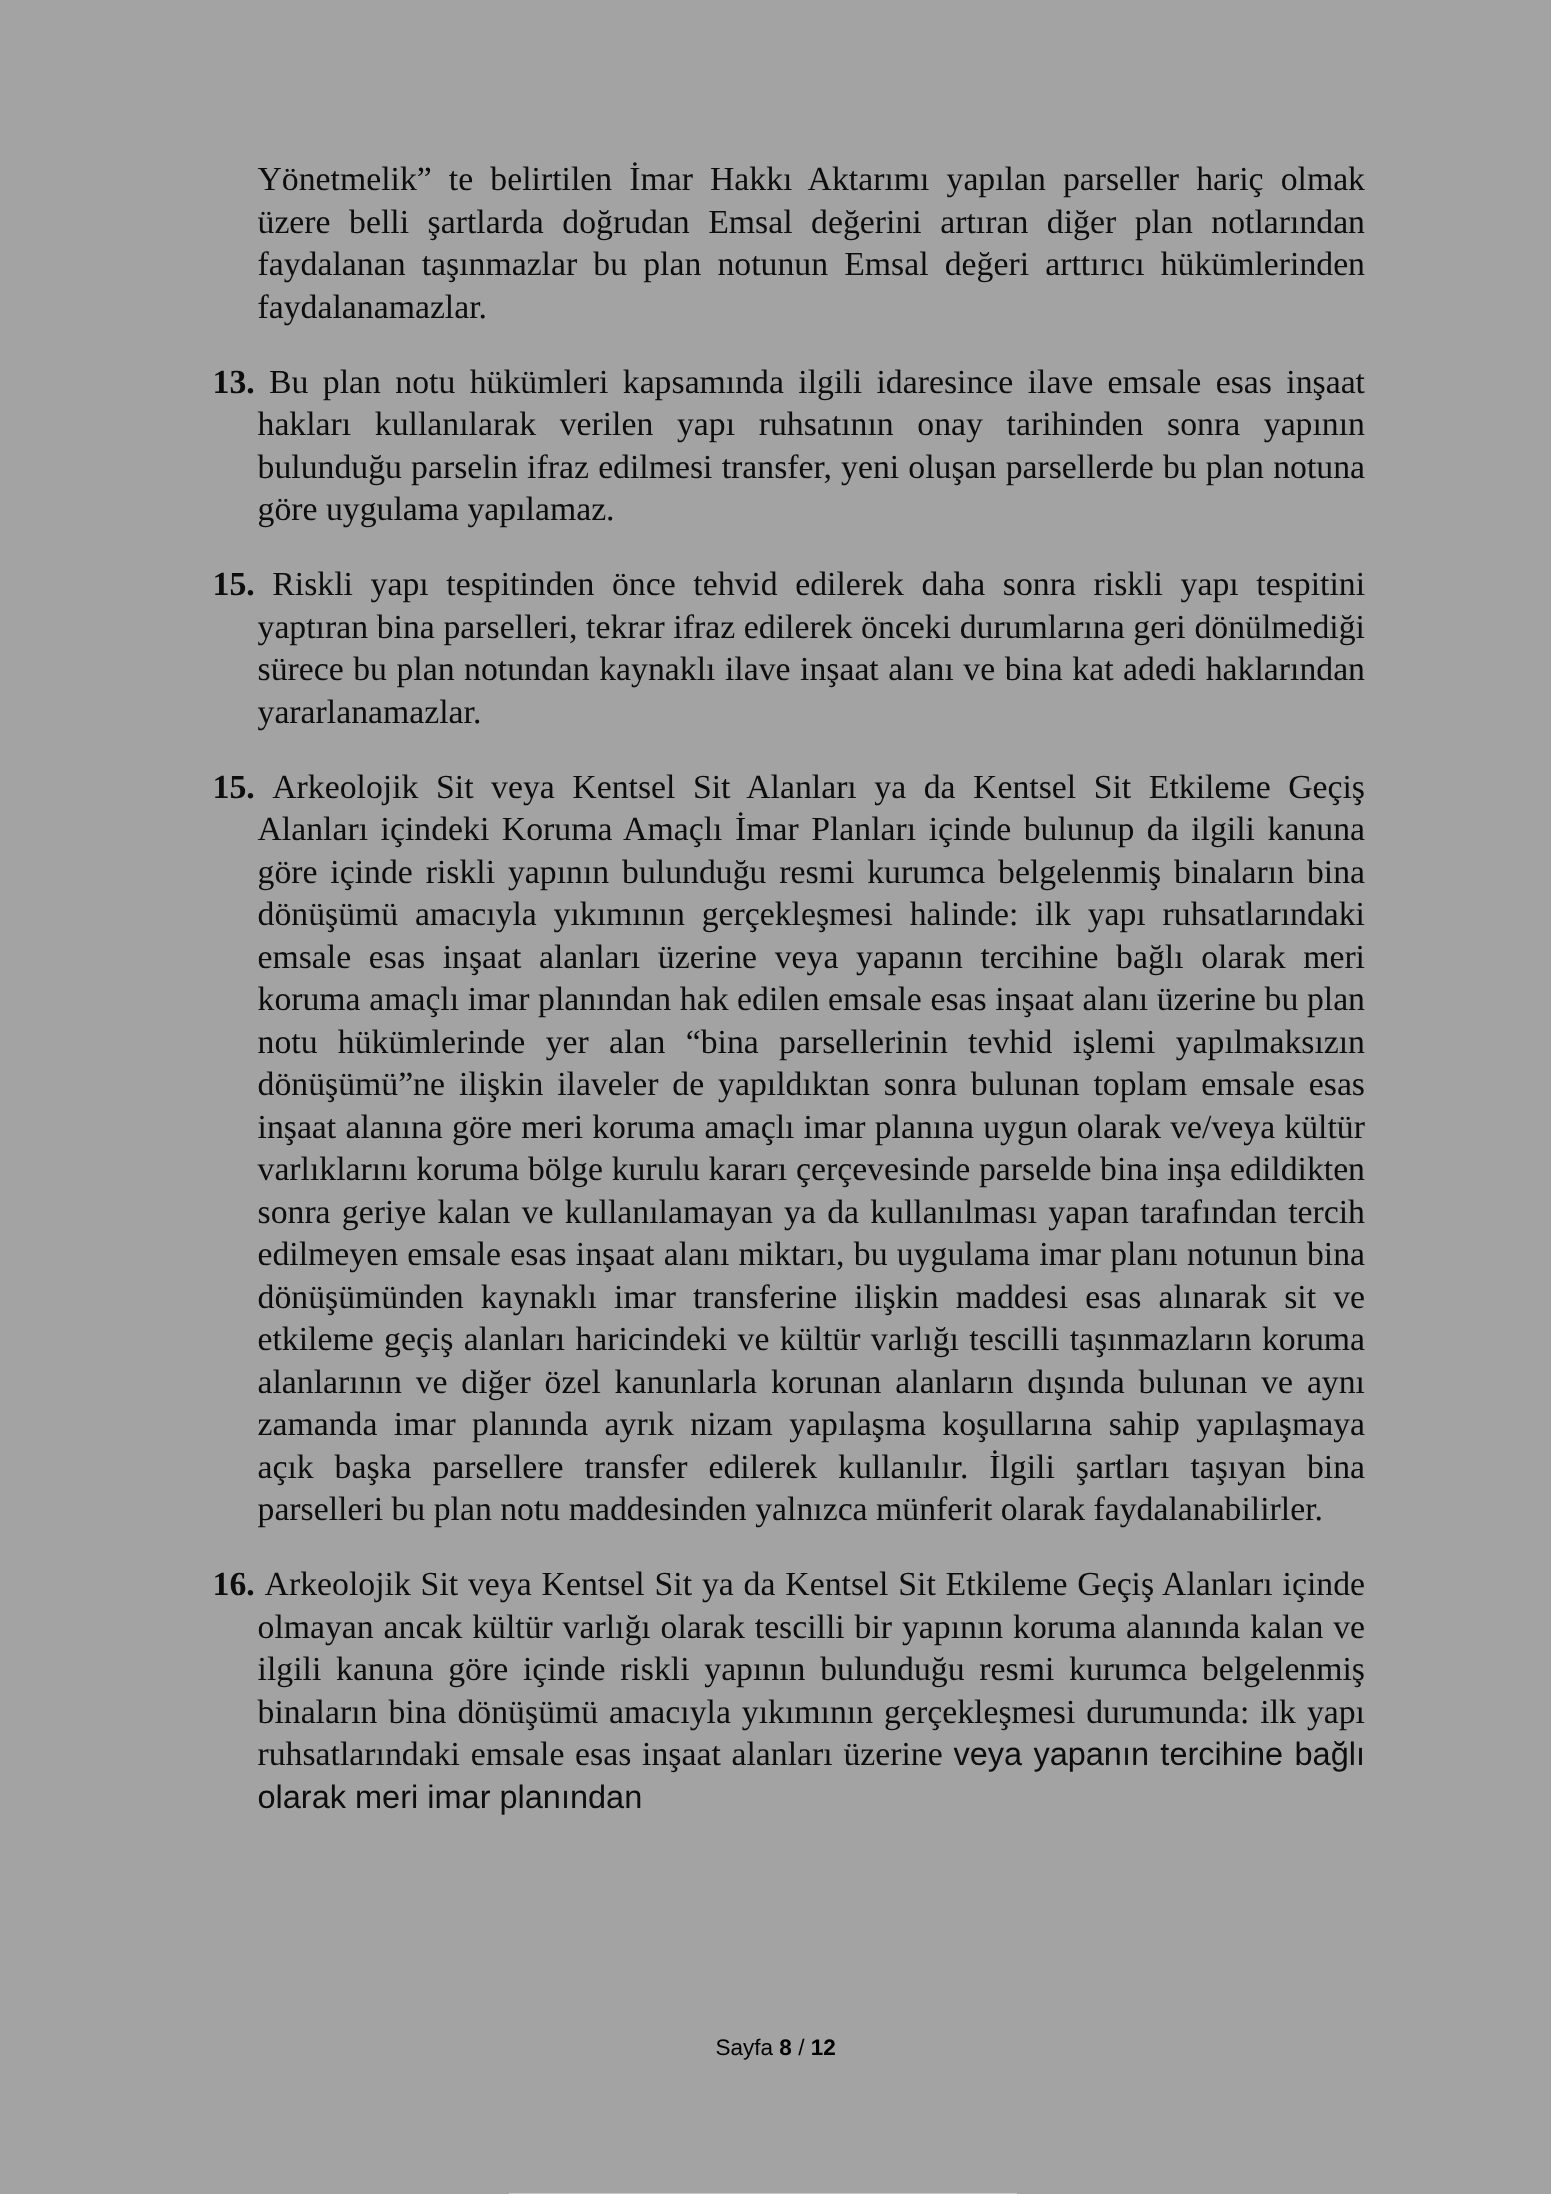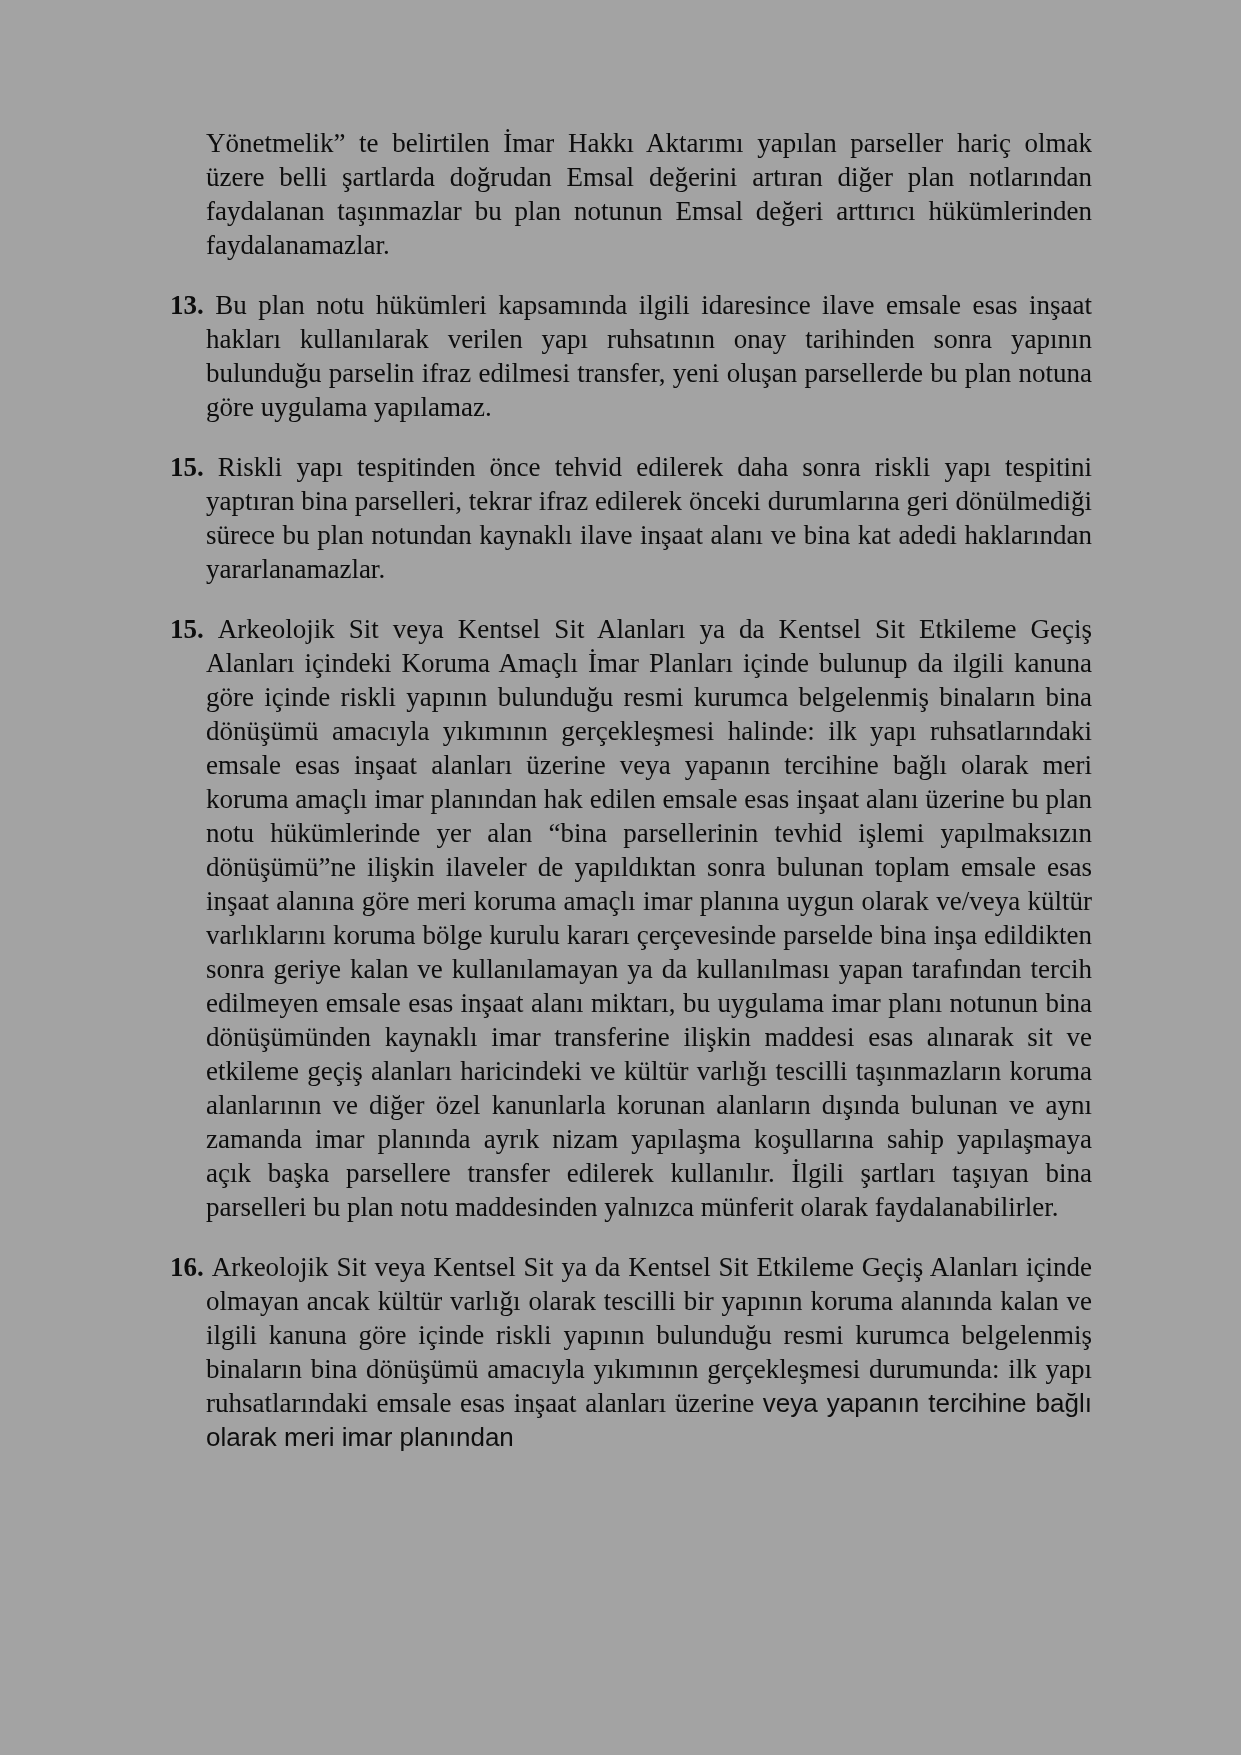--- a/index.html
+++ b/index.html
@@ -66,14 +66,20 @@
 
     <p><span class="para-num">13. </span><span>Bu plan notu hükümleri kapsamında ilgili idaresince ilave emsale esas inşaat hakları kullanılarak verilen yapı ruhsatının onay tarihinden sonra yapının bulunduğu parselin ifraz edilmesi transfer, yeni oluşan parsellerde bu plan notuna göre uygulama yapılamaz.</span><span class="sans-tail"></span></p>
 
     <p><span class="para-num">15. </span><span>Riskli yapı tespitinden önce tehvid edilerek daha sonra riskli yapı tespitini yaptıran bina parselleri, tekrar ifraz edilerek önceki durumlarına geri dönülmediği sürece bu plan notundan kaynaklı ilave inşaat alanı ve bina kat adedi haklarından yararlanamazlar.</span><span class="sans-tail"></span></p>
 
     <p><span class="para-num">15. </span><span>Arkeolojik Sit veya Kentsel Sit Alanları ya da Kentsel Sit Etkileme Geçiş Alanları içindeki Koruma Amaçlı İmar Planları içinde bulunup da ilgili kanuna göre içinde riskli yapının bulunduğu resmi kurumca belgelenmiş binaların bina dönüşümü amacıyla yıkımının gerçekleşmesi halinde: ilk yapı ruhsatlarındaki emsale esas inşaat alanları üzerine veya yapanın tercihine bağlı olarak meri koruma amaçlı imar planından hak edilen emsale esas inşaat alanı üzerine bu plan notu hükümlerinde yer alan “bina parsellerinin tevhid işlemi yapılmaksızın dönüşümü”ne ilişkin ilaveler de yapıldıktan sonra bulunan toplam emsale esas inşaat alanına göre meri koruma amaçlı imar planına uygun olarak ve/veya kültür varlıklarını koruma bölge kurulu kararı çerçevesinde parselde bina inşa edildikten sonra geriye kalan ve kullanılamayan ya da kullanılması yapan tarafından tercih edilmeyen emsale esas inşaat alanı miktarı, bu uygulama imar planı notunun bina dönüşümünden kaynaklı imar transferine ilişkin maddesi esas alınarak sit ve etkileme geçiş alanları haricindeki ve kültür varlığı tescilli taşınmazların koruma alanlarının ve diğer özel kanunlarla korunan alanların dışında bulunan ve aynı zamanda imar planında ayrık nizam yapılaşma koşullarına sahip yapılaşmaya açık başka parsellere transfer edilerek kullanılır. İlgili şartları taşıyan bina parselleri bu plan notu maddesinden yalnızca münferit olarak faydalanabilirler.</span><span class="sans-tail"></span></p>
 
     <p><span class="para-num">16. </span><span>Arkeolojik Sit veya Kentsel Sit ya da Kentsel Sit Etkileme Geçiş Alanları içinde olmayan ancak kültür varlığı olarak tescilli bir yapının koruma alanında kalan ve ilgili kanuna göre içinde riskli yapının bulunduğu resmi kurumca belgelenmiş binaların bina dönüşümü amacıyla yıkımının gerçekleşmesi durumunda: ilk yapı ruhsatlarındaki emsale esas inşaat alanları üzerine </span><span class="sans-tail">veya yapanın tercihine bağlı olarak meri imar planından</span></p>
   </div>
 
+  <div class="footer">
+    <span>Sayfa</span>
+    <span class="b">8</span>
+    <span>/</span>
+    <span class="b">12</span>
+  </div>
 
 </div>
 
 </body></html>

